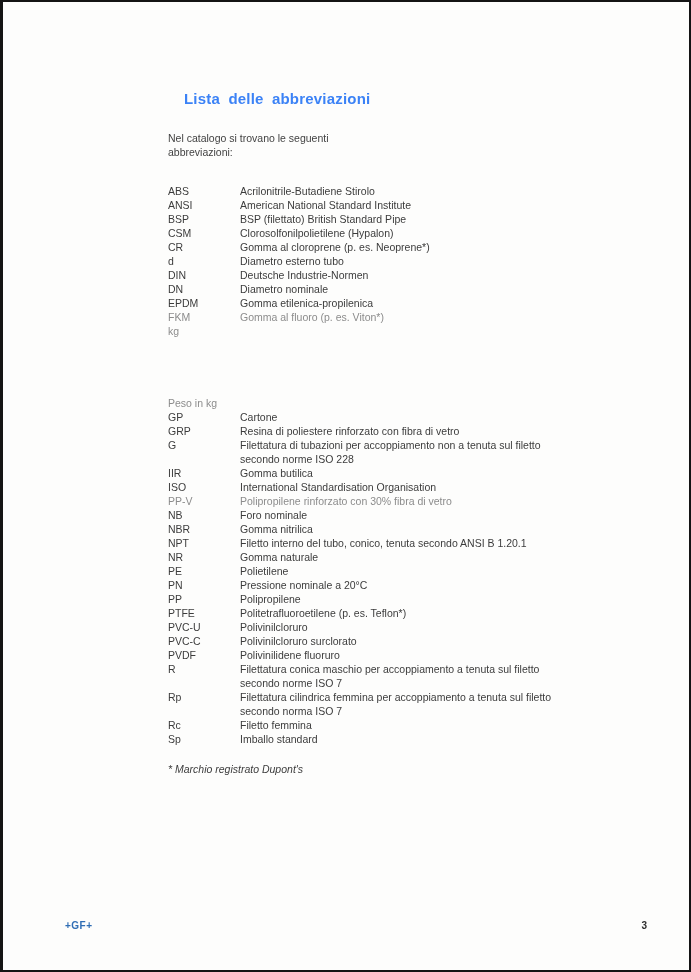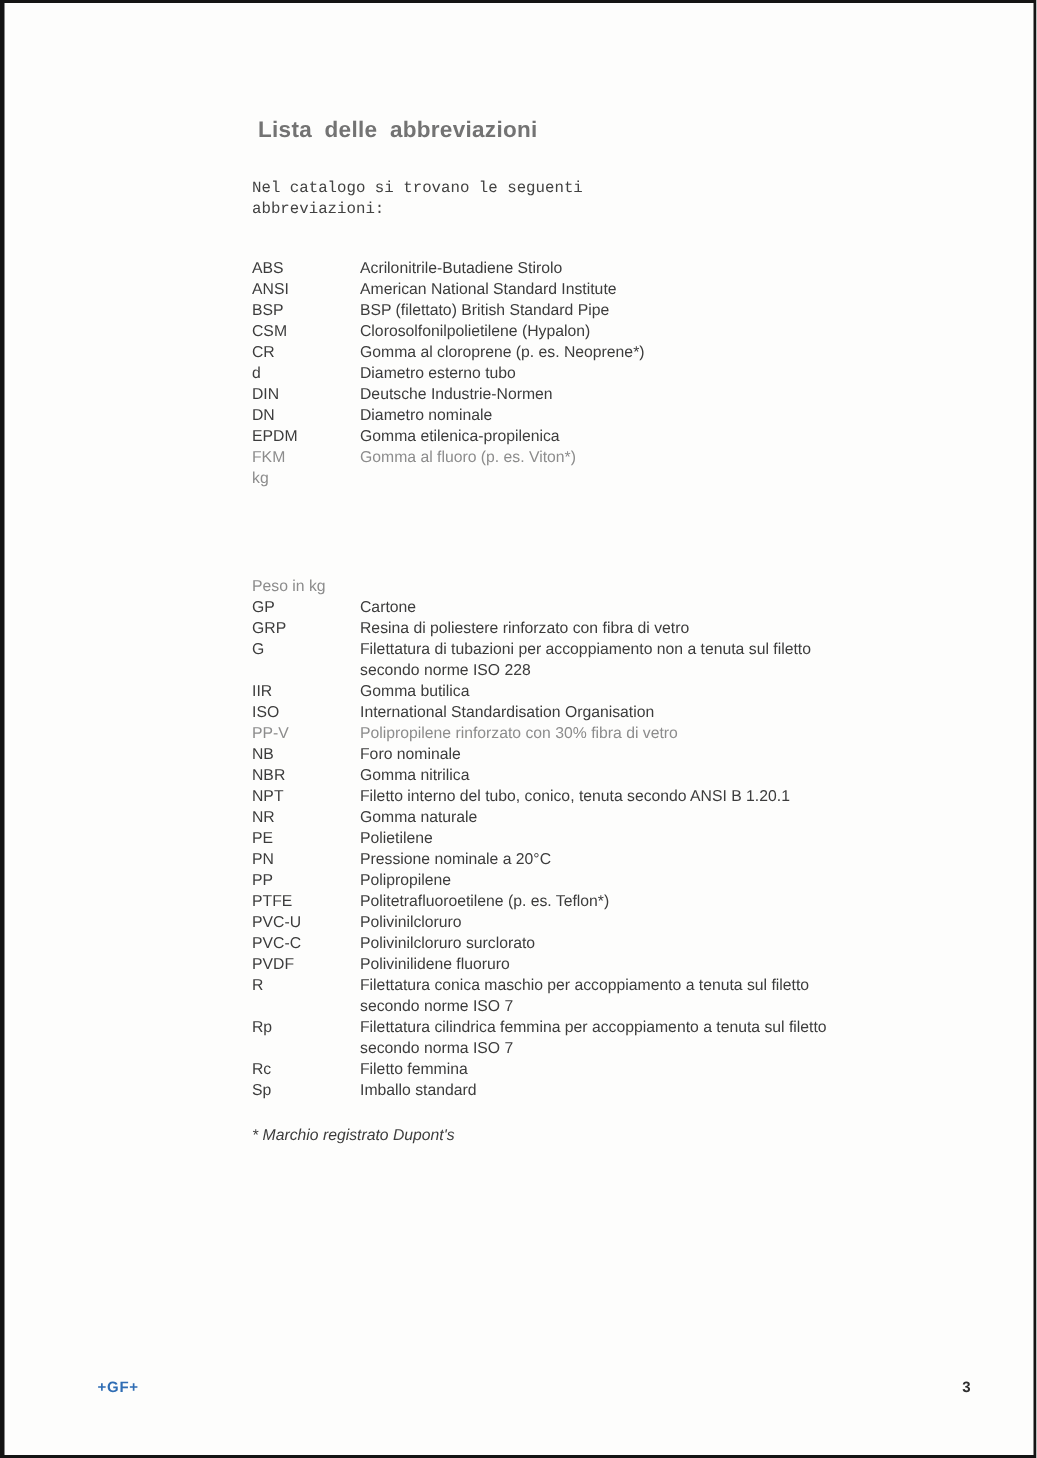--- a/index.html
+++ b/index.html
@@ -19,34 +19,33 @@
     overflow: hidden;
   }
   .content {
     position: absolute;
     left: 165px;
     top: 72px;
     width: 452px;
     color: #3c3c3c;
   }
   h1.doc-title {
-    margin: 4px;
+    margin: 16px;
     font-size: 15px;
     font-weight: 700;
-    color: #737373;
+    color: #3b82f6;
     letter-spacing: 0.2px;
     word-spacing: 4px;
   }
   .intro {
     margin: 24px 0 4px 0;
     font-size: 10.5px;
     line-height: 14px;
     white-space: pre-line;
     color: #424242;
-    font-family: Liberation Mono, monospace;
   }
   .abbr-list {
     margin-top: 25px;
   }
   .abbr-row {
     display: flex;
     align-items: flex-start;
     font-size: 10.5px;
     line-height: 14px;
     color: #3c3c3c;

